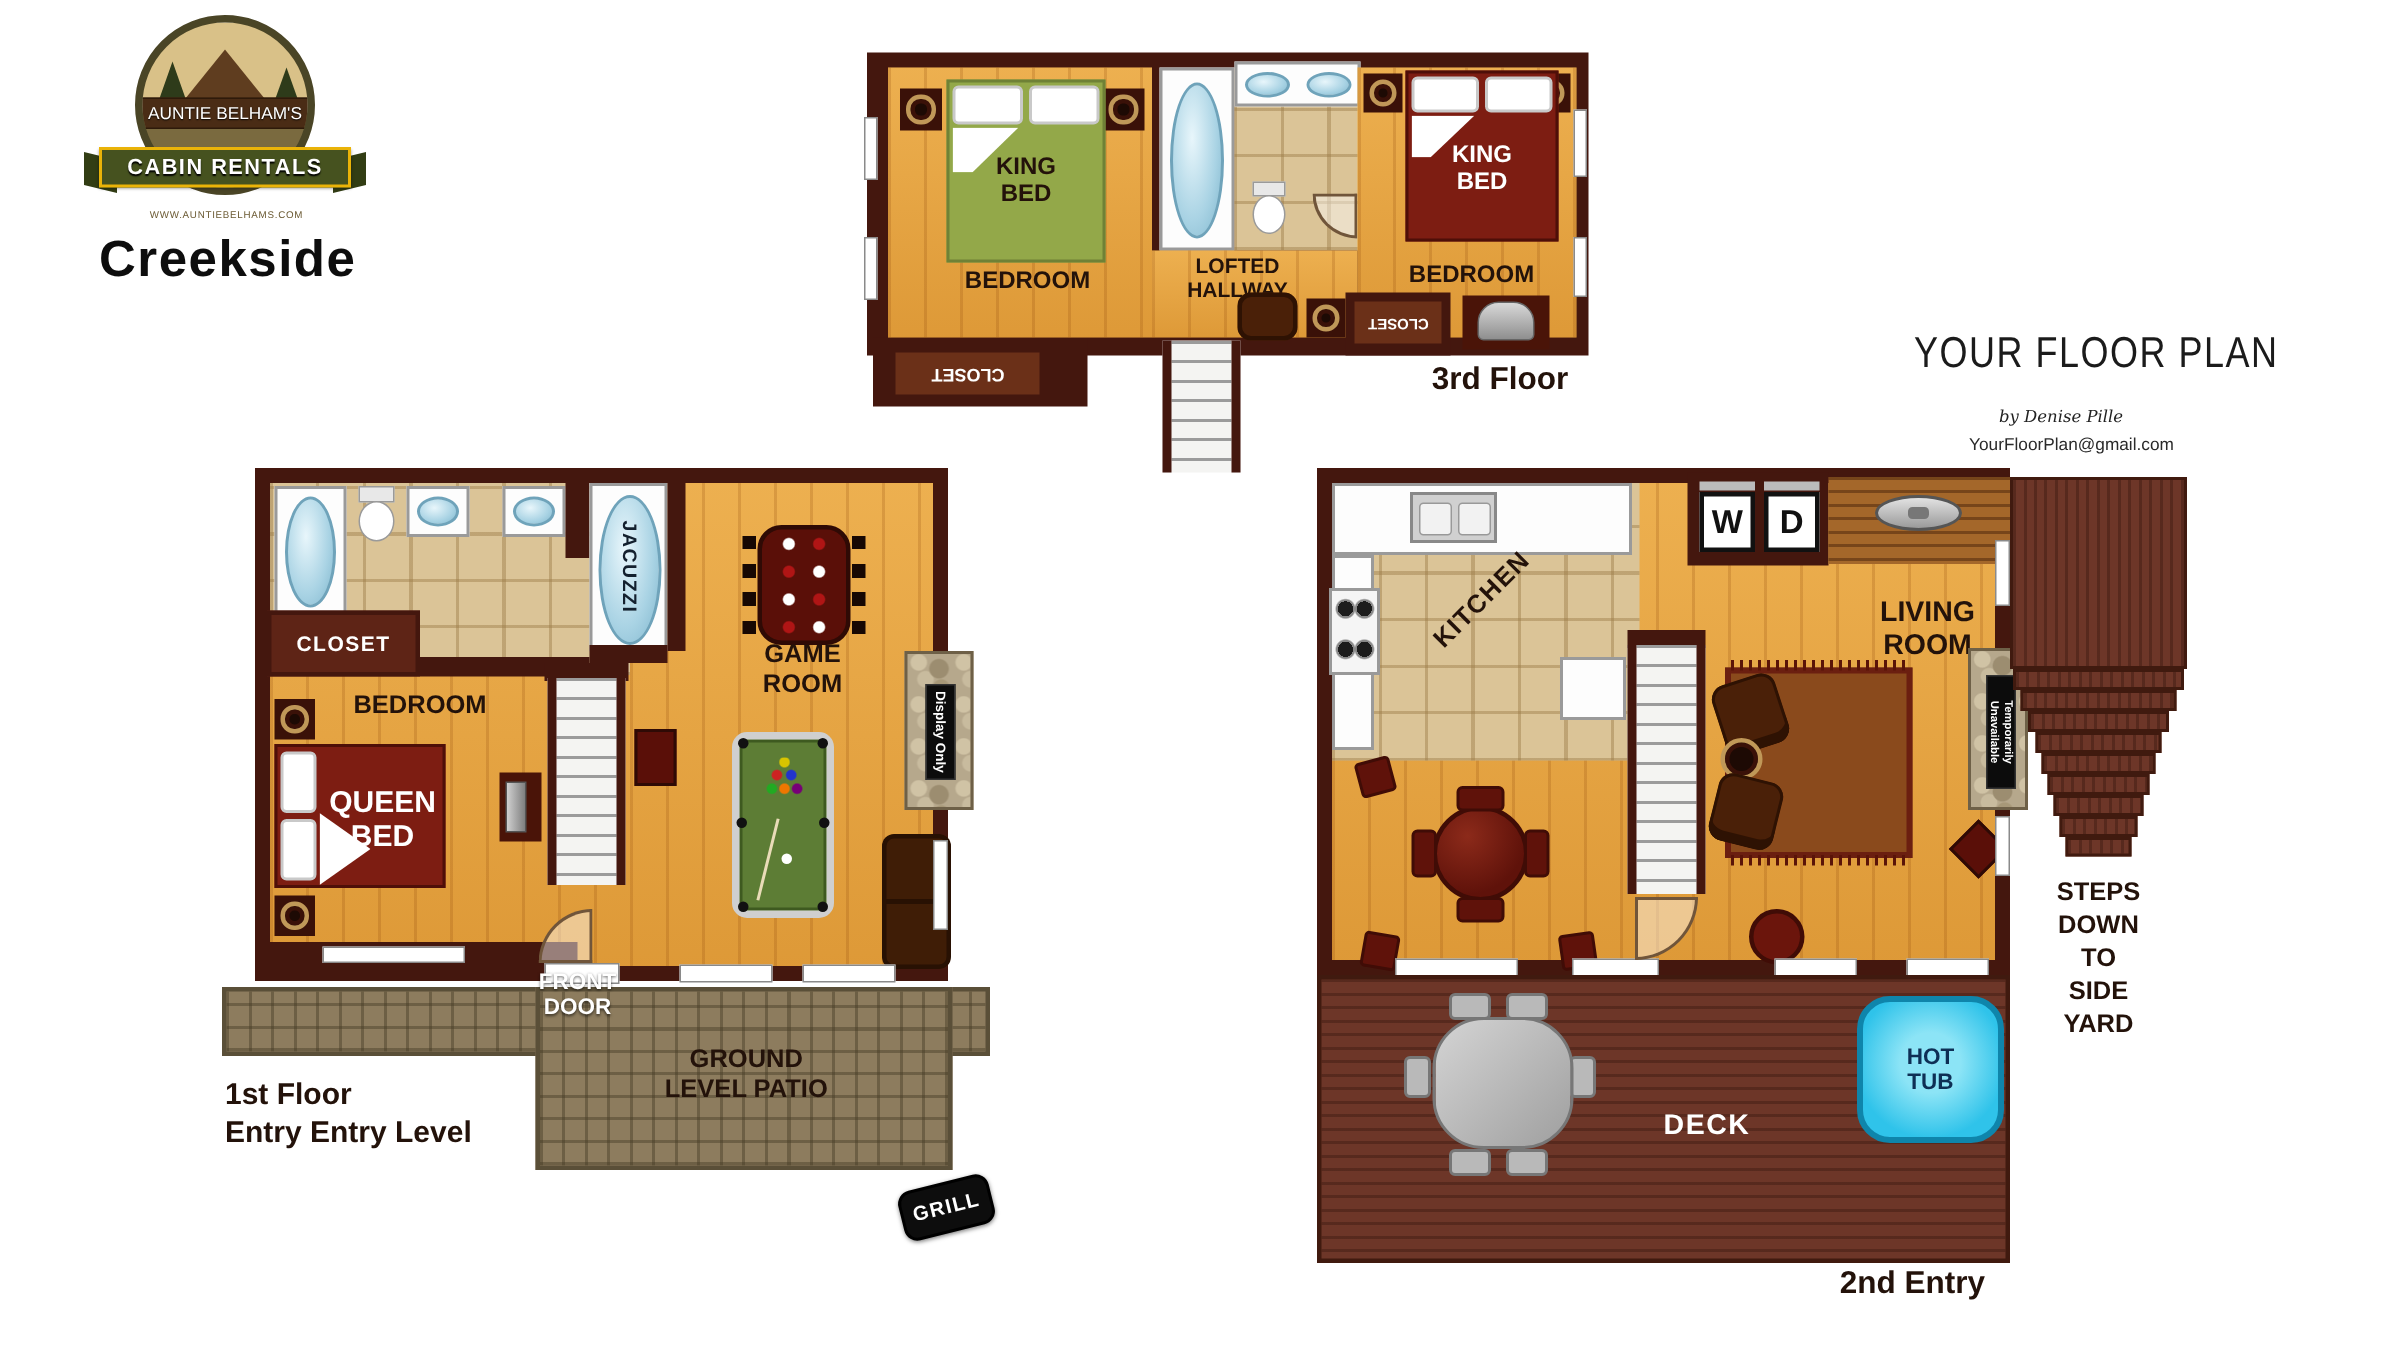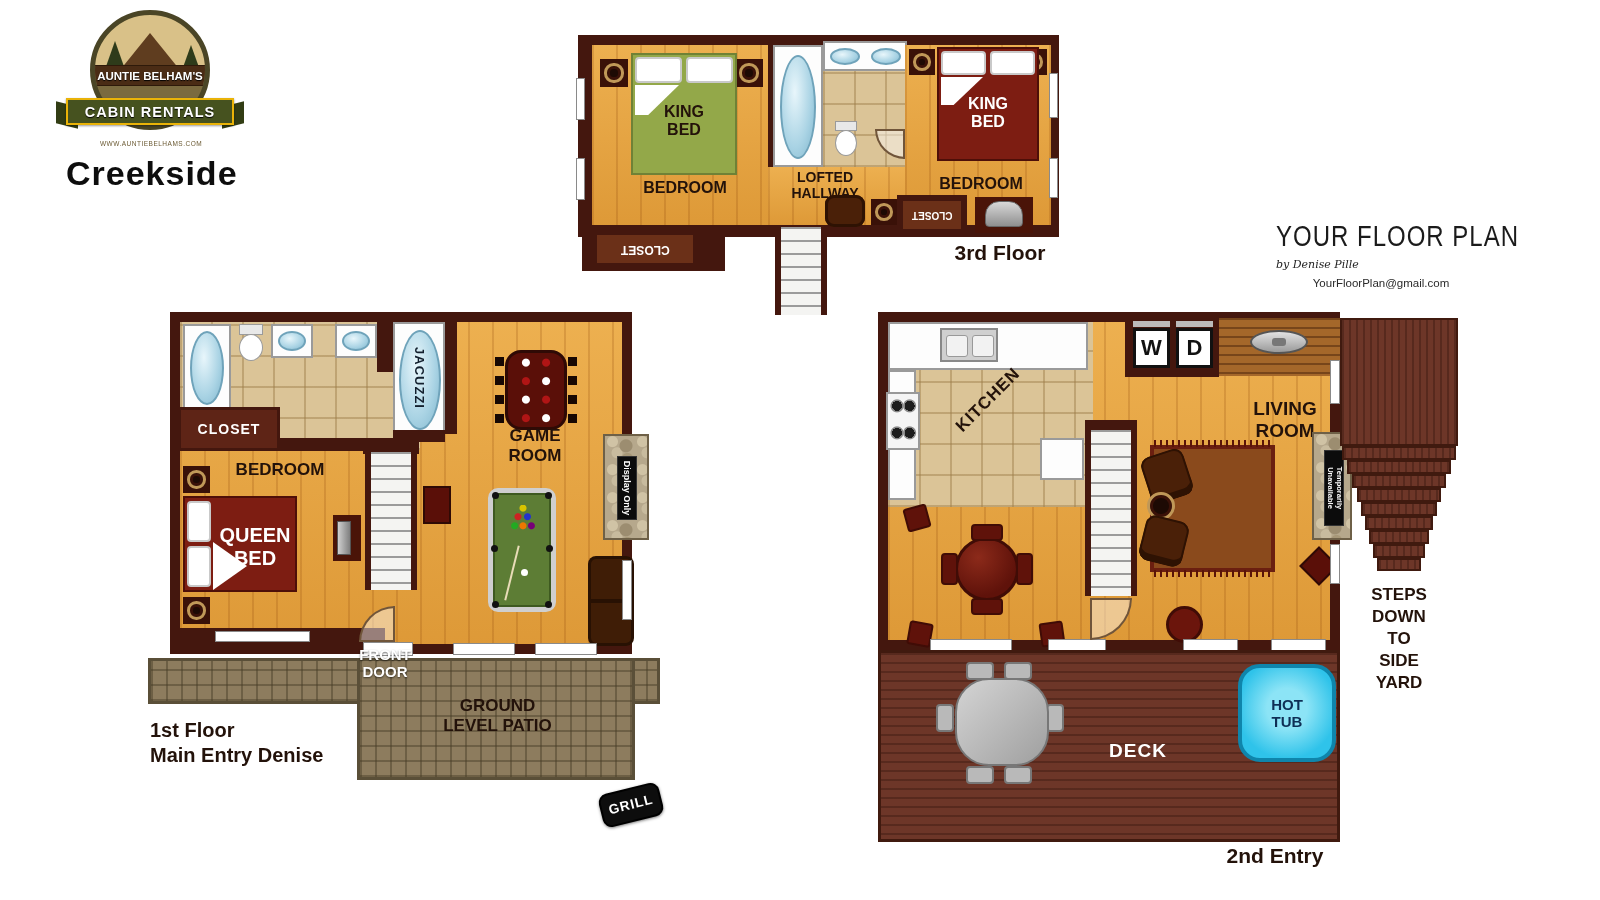--- a/index.html
+++ b/index.html
@@ -51,21 +51,21 @@
 <body>
 
 <div id="canvas">
 
   <div class="abs" style="left:52px;top:8px;width:200px;height:190px">
     <div class="abs" style="left:38px;top:2px;width:120px;height:120px;border-radius:50%;border:5px solid #4a4526;background:linear-gradient(180deg,#d9c188 0 46%,#7a6a3f 46% 100%);overflow:hidden">
       <div class="abs" style="left:8px;top:26px;width:0;height:0;border-left:12px solid transparent;border-right:12px solid transparent;border-bottom:34px solid #2e3b1a"></div>
       <div class="abs" style="left:86px;top:30px;width:0;height:0;border-left:10px solid transparent;border-right:10px solid transparent;border-bottom:28px solid #2e3b1a"></div>
       <div class="abs" style="left:13px;top:18px;width:0;height:0;border-left:42px solid transparent;border-right:42px solid transparent;border-bottom:52px solid #5f3d1f"></div>
       <div class="abs" style="left:-8px;top:50px;width:126px;height:21px;background:#4a2c15;border:1px solid #2e1a0a;display:flex;align-items:center;justify-content:center">
-        <span style="color:#fff;font-weight:bold;font-size:11.5px;text-shadow:0 1px 1px #000;white-space:nowrap">AUNTIE BELHAM'S</span>
+        <span style="color:#fff;font-weight:normal;font-size:11.5px;text-shadow:0 1px 1px #000;white-space:nowrap">AUNTIE BELHAM'S</span>
       </div>
       <div class="abs" style="left:10px;top:96px;width:90px;text-align:center">
         <span style="color:#efe1b5;font-size:6px;letter-spacing:.5px">SMOKY MOUNTAINS, TN</span>
       </div>
     </div>
     <div class="abs" style="left:4px;top:96px;width:22px;height:22px;background:#323d14;transform:skewY(14deg)"></div>
     <div class="abs" style="left:170px;top:96px;width:22px;height:22px;background:#323d14;transform:skewY(-14deg)"></div>
     <div class="abs" style="left:14px;top:90px;width:168px;height:27px;background:#46521f;border:2px solid #eab308;display:flex;align-items:center;justify-content:center;box-shadow:0 1px 2px rgba(0,0,0,.4)">
       <span style="color:#fff;font-weight:bold;font-size:14.5px;letter-spacing:1px;text-shadow:0 1px 1px #000;white-space:nowrap">CABIN RENTALS</span>
     </div>
@@ -74,21 +74,21 @@
     </div>
     <div class="abs" style="left:14px;top:146px;width:230px">
       <span style="color:#0d0d0d;font-weight:bold;font-size:34px;letter-spacing:1px">Creekside</span>
     </div>
   </div>
 
   <div class="abs" style="left:1276px;top:222px;width:210px;height:60px">
     <div style="text-align:center;transform:scaleY(1.2)">
       <span style="font-size:24px;color:#1b1b1b;letter-spacing:1px;white-space:nowrap">YOUR FLOOR PLAN</span>
     </div>
-    <div style="text-align:left;padding-right:14px;margin-top:4px">
+    <div style="text-align:center;padding-right:14px;margin-top:18px">
       <span style="font-family:'DejaVu Serif',serif;font-style:italic;font-size:11px;color:#222">by Denise Pille</span>
     </div>
     <div style="text-align:center;margin-top:1px">
       <span style="font-size:11.5px;color:#2a2a2a">YourFloorPlan@gmail.com</span>
     </div>
   </div>
 
   <div class="abs" style="left:575px;top:33px;width:495px;height:285px">
     <div class="abs wall" style="left:3px;top:2px;width:481px;height:202px"></div>
     <div class="abs wall" style="left:7px;top:192px;width:143px;height:46px"></div>
@@ -239,21 +239,21 @@
     <div class="abs arc" style="left:214px;top:296px;width:36px;height:36px;border-radius:100% 0 0 0"></div>
     <div class="abs win" style="left:218px;top:332px;width:50px;height:14px"></div>
 
     <div class="abs patio" style="left:3px;top:348px;width:512px;height:46px"></div>
     <div class="abs patio" style="left:212px;top:348px;width:278px;height:122px"></div>
     <div class="abs wlbl" style="left:195px;top:336px;width:90px;font-size:15px;text-shadow:0 1px 2px rgba(0,0,0,.6)"><span>FRONT
 DOOR</span></div>
     <div class="abs lbl" style="left:245px;top:386px;width:215px;font-size:17px"><span>GROUND
 LEVEL PATIO</span></div>
     <div class="abs lbl" style="left:5px;top:408px;width:240px;font-size:20px;text-align:left;line-height:1.25"><span>1st Floor
-Main Entry Denise</span></div>
+Entry Entry Level</span></div>
     <div class="abs" style="left:455px;top:478px;width:62px;height:34px;background:#0d0d0d;border:2px solid #000;border-radius:9px;transform:rotate(-14deg);display:flex;align-items:center;justify-content:center;box-shadow:0 1px 3px rgba(0,0,0,.5)">
       <span class="wlbl" style="font-size:13.5px;letter-spacing:1px">GRILL</span>
     </div>
   </div>
 
   <div class="abs" style="left:878px;top:312px;width:595px;height:570px">
     <div class="abs wall" style="left:0;top:0;width:462px;height:338px"></div>
     <div class="abs wood" style="left:10px;top:10px;width:442px;height:318px"></div>
     <div class="abs tile" style="left:10px;top:10px;width:205px;height:185px"></div>
     <div class="abs whitebox" style="left:10px;top:10px;width:200px;height:48px"></div>

